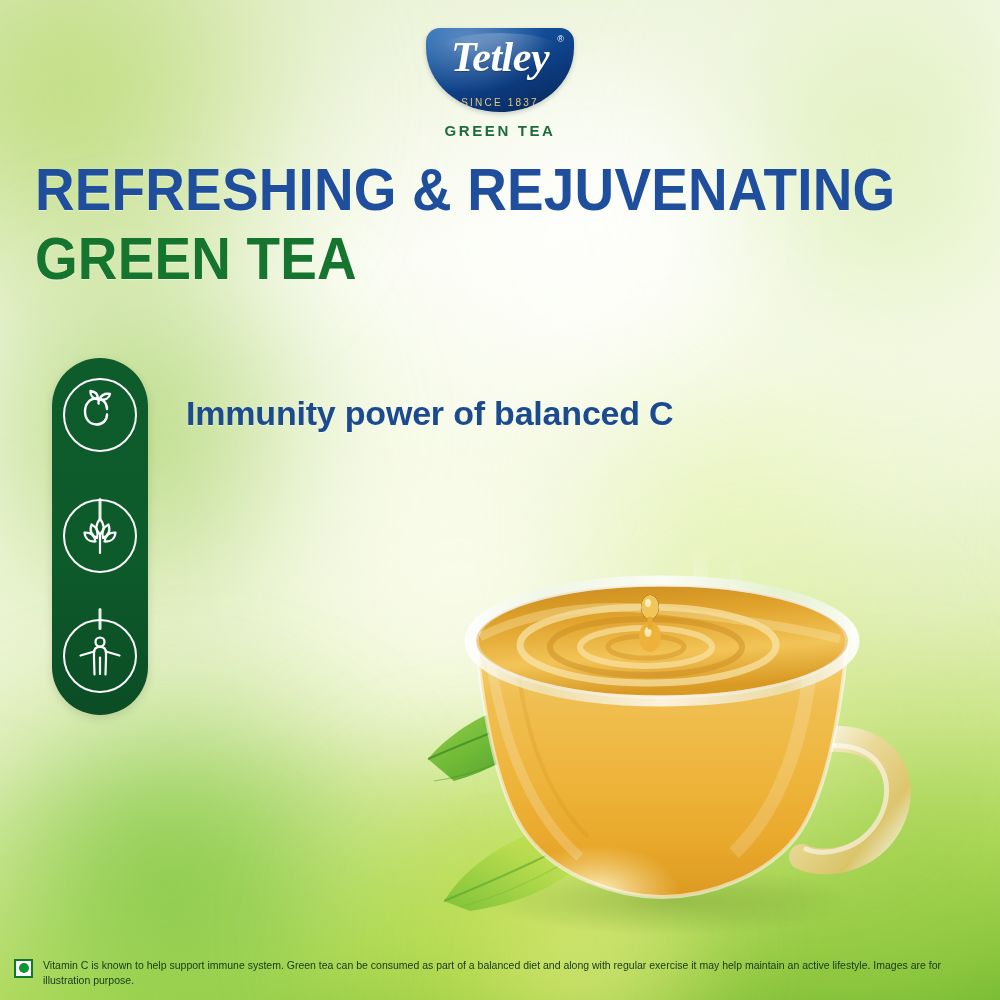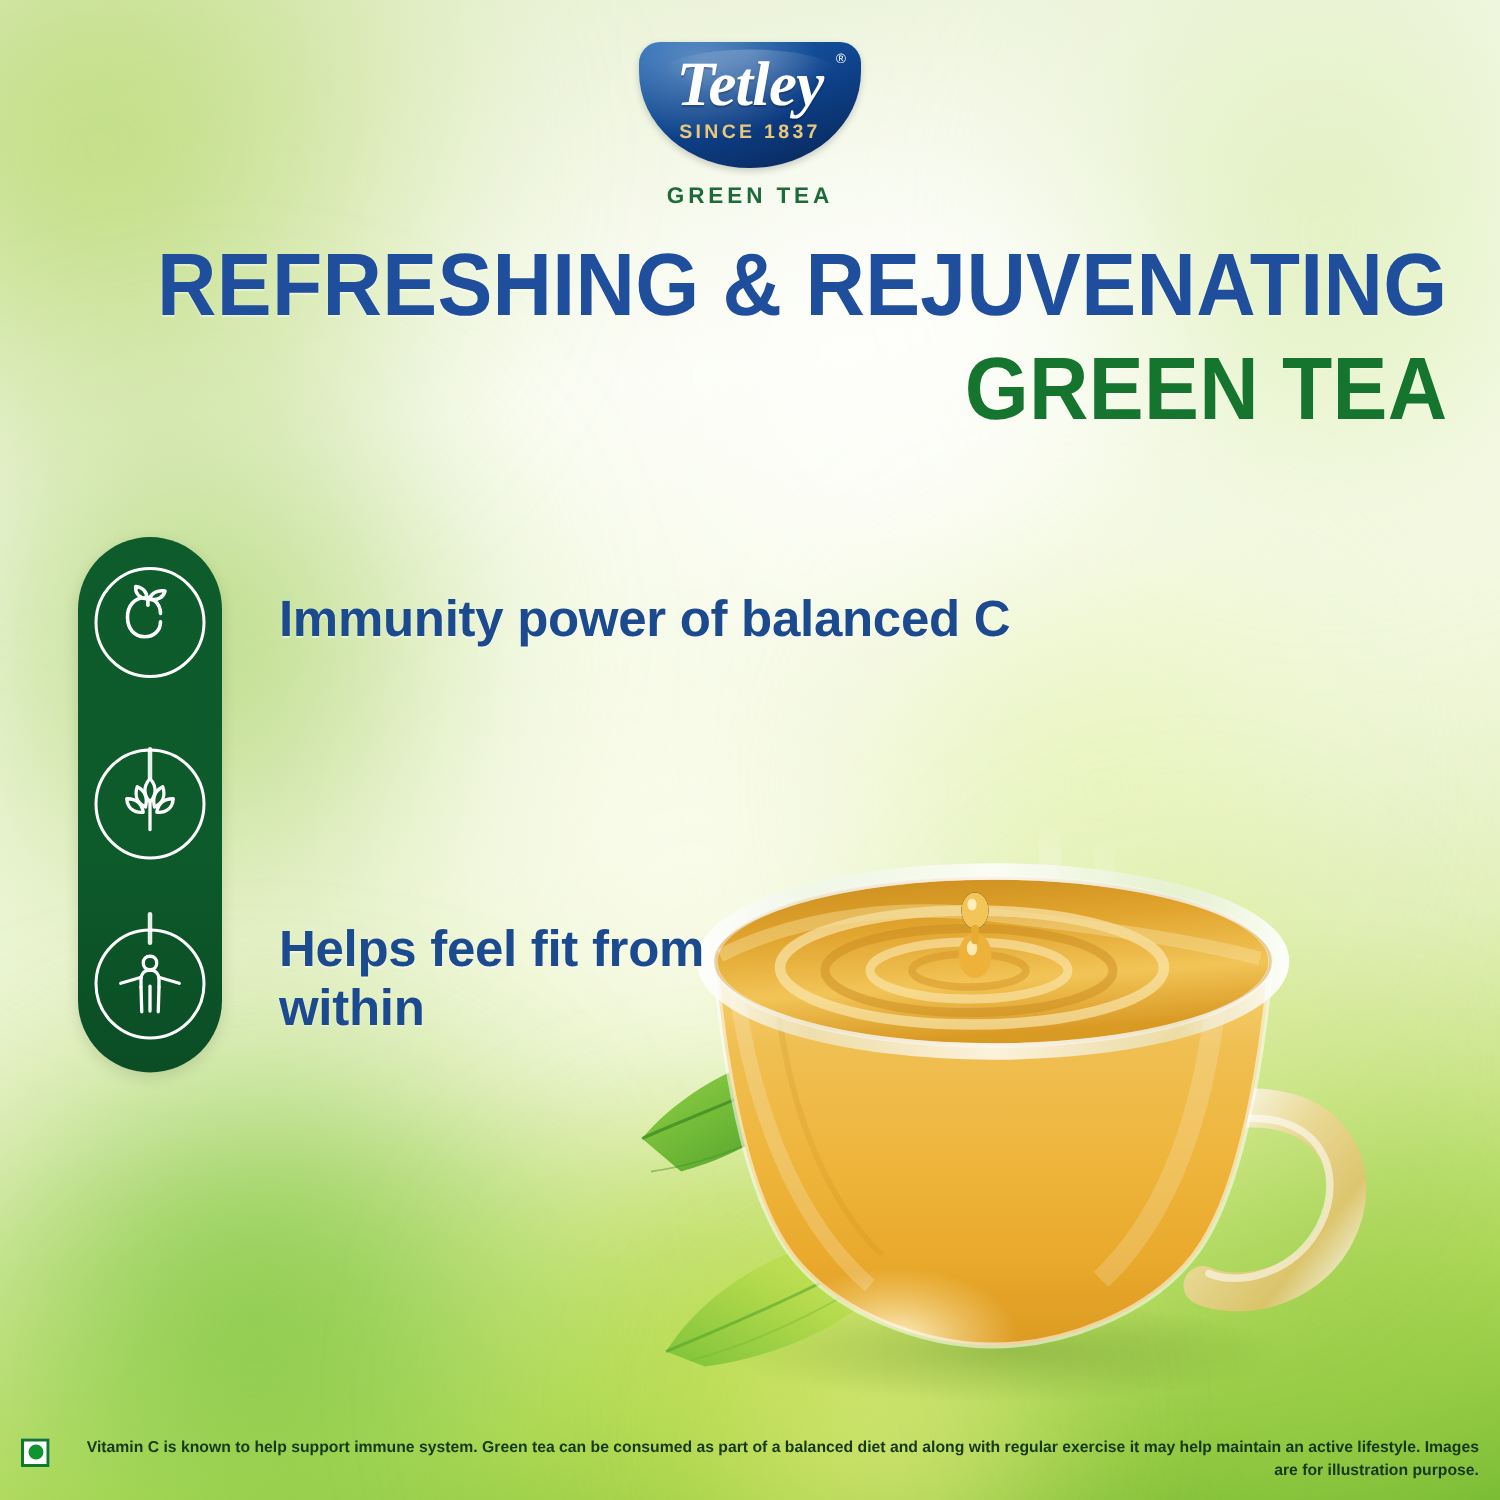--- a/index.html
+++ b/index.html
@@ -94,38 +94,38 @@
     text-shadow:0 1px 1px rgba(0,0,0,.25);
   }
   .logo-reg {
     position:absolute; top:6px; right:10px;
     font-family:"Liberation Sans", sans-serif;
     font-style:normal; font-weight:400;
     font-size:9px; color:#ffffff;
   }
   .logo-since {
     position:relative;
-    margin-top:2px;
-    font-size:13px;
-    font-weight:700;
+    margin-top:19px;
+    font-size:10px;
+    font-weight:400;
     letter-spacing:2.2px;
     color:#e8c87a;
   }
   .logo-sub {
     margin-top:10px;
     font-size:15px;
     font-weight:700;
     letter-spacing:2.6px;
     color:#1d6b3a;
   }
 
   
   .headline {
     position:absolute; left:0; right:0; top:160px;
-    text-align:right; z-index:6;
+    text-align:left; z-index:6;
     line-height:1.02;
   }
   .headline .l1, .headline .l2 {
     display:block;
     font-family:"Liberation Sans Narrow","Liberation Sans", sans-serif;
     font-weight:700;
     font-size:59px;
     letter-spacing:.2px;
     transform:scaleX(.93);
     text-shadow:0 1px 1px rgba(255,255,255,.45);
@@ -205,24 +205,23 @@
     display:flex; align-items:center; justify-content:center;
     margin-top:1px;
   }
   .veg-dot {
     width:10px; height:10px; border-radius:50%;
     background:#0e9430;
   }
   .disclaimer {
     font-size:10.5px;
     line-height:1.45;
-    font-weight:700;
+    font-weight:400;
     color:#15391a;
     max-width:955px;
-    text-align:right;
   }
 </style>
 </head>
 <body>
 
 <div id="ad">
 
   <div class="bg-base"></div>
   <div class="bg-blob blob-a"></div>
   <div class="bg-blob blob-b"></div>
@@ -282,21 +281,20 @@
         <path d="M20.2 21.5 L6.5 25.5"></path>
         <path d="M31.8 21.5 L45.5 25.5"></path>
         <path d="M20 28 L20.5 44.5"></path>
         <path d="M32 28 L31.5 44.5"></path>
         <path d="M26 27.5 L26 44"></path>
       </svg>
     </div>
   </div>
 
   <div class="benefit b1">Immunity power of balanced C</div>
-  <div class="benefit b3">Helps feel fit from within</div>
 
   <div class="cup-scene">
     <svg viewBox="0 0 580 410" xmlns="http://www.w3.org/2000/svg">
       <defs>
         <linearGradient id="teaBody" x1="0" y1="0" x2="0" y2="1">
           <stop offset="0%" stop-color="#f6d479"></stop>
           <stop offset="22%" stop-color="#f0bf52"></stop>
           <stop offset="52%" stop-color="#eeb53c"></stop>
           <stop offset="78%" stop-color="#e9a92c"></stop>
           <stop offset="100%" stop-color="#dc9a22"></stop>

